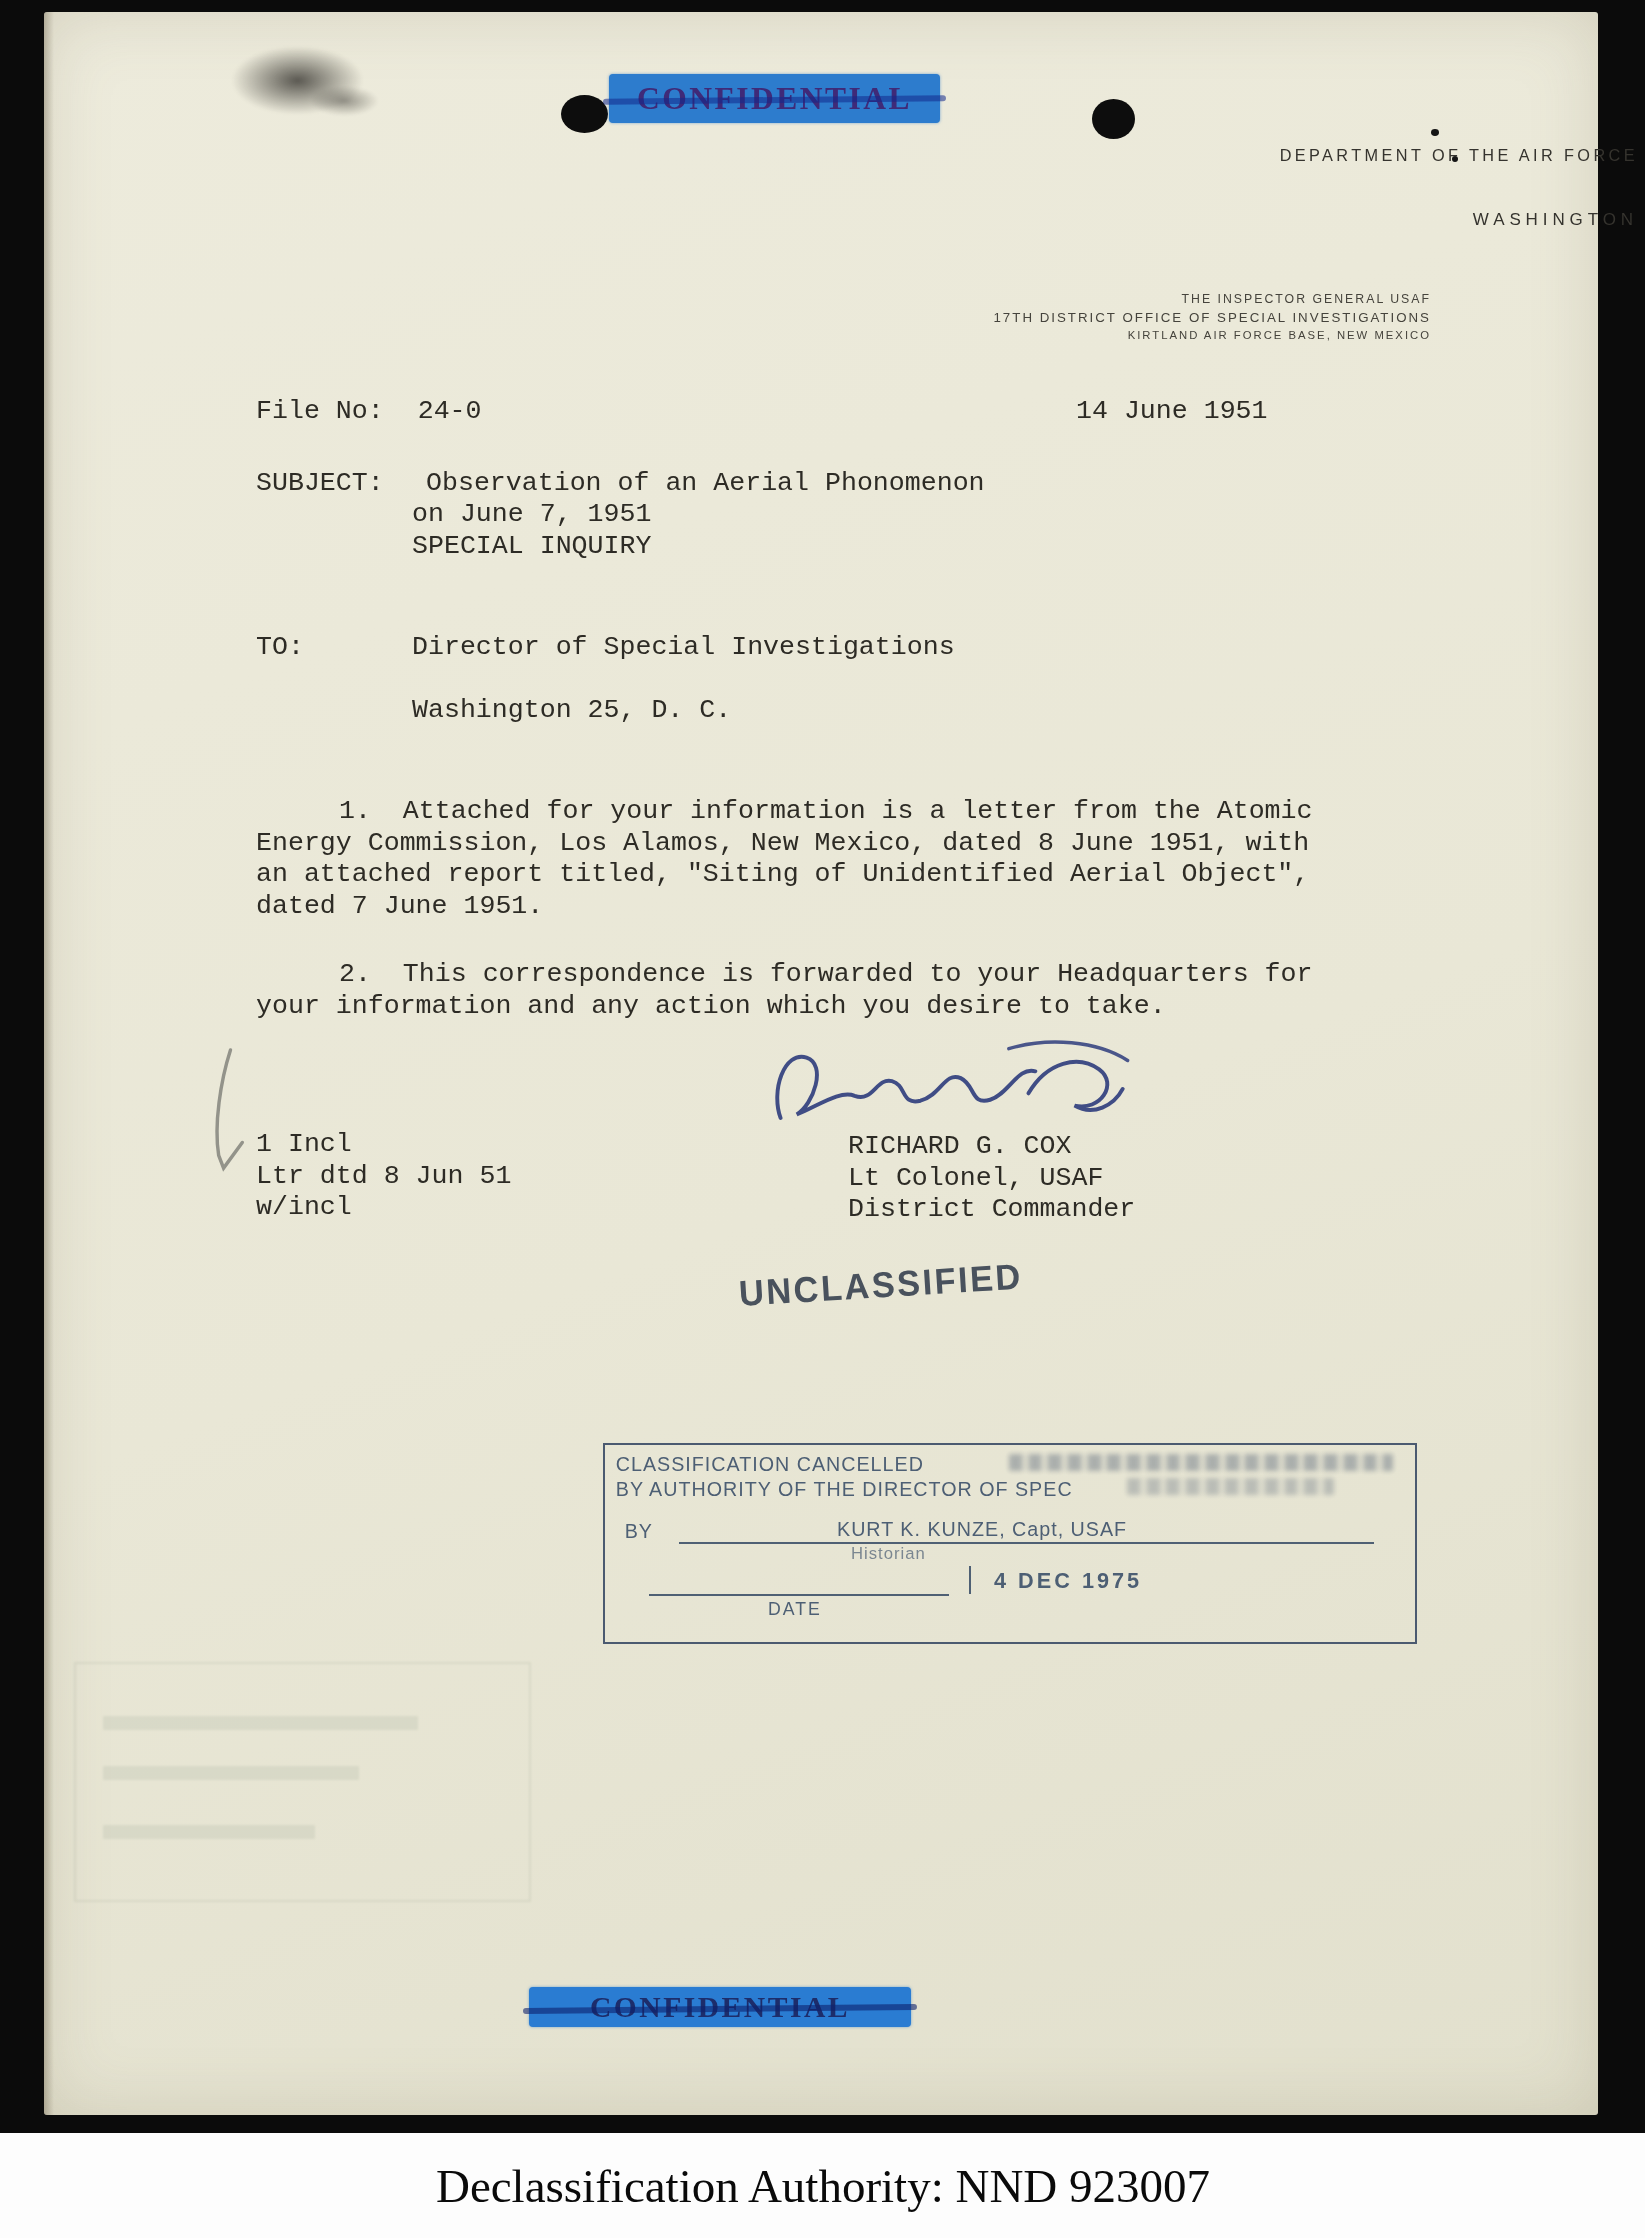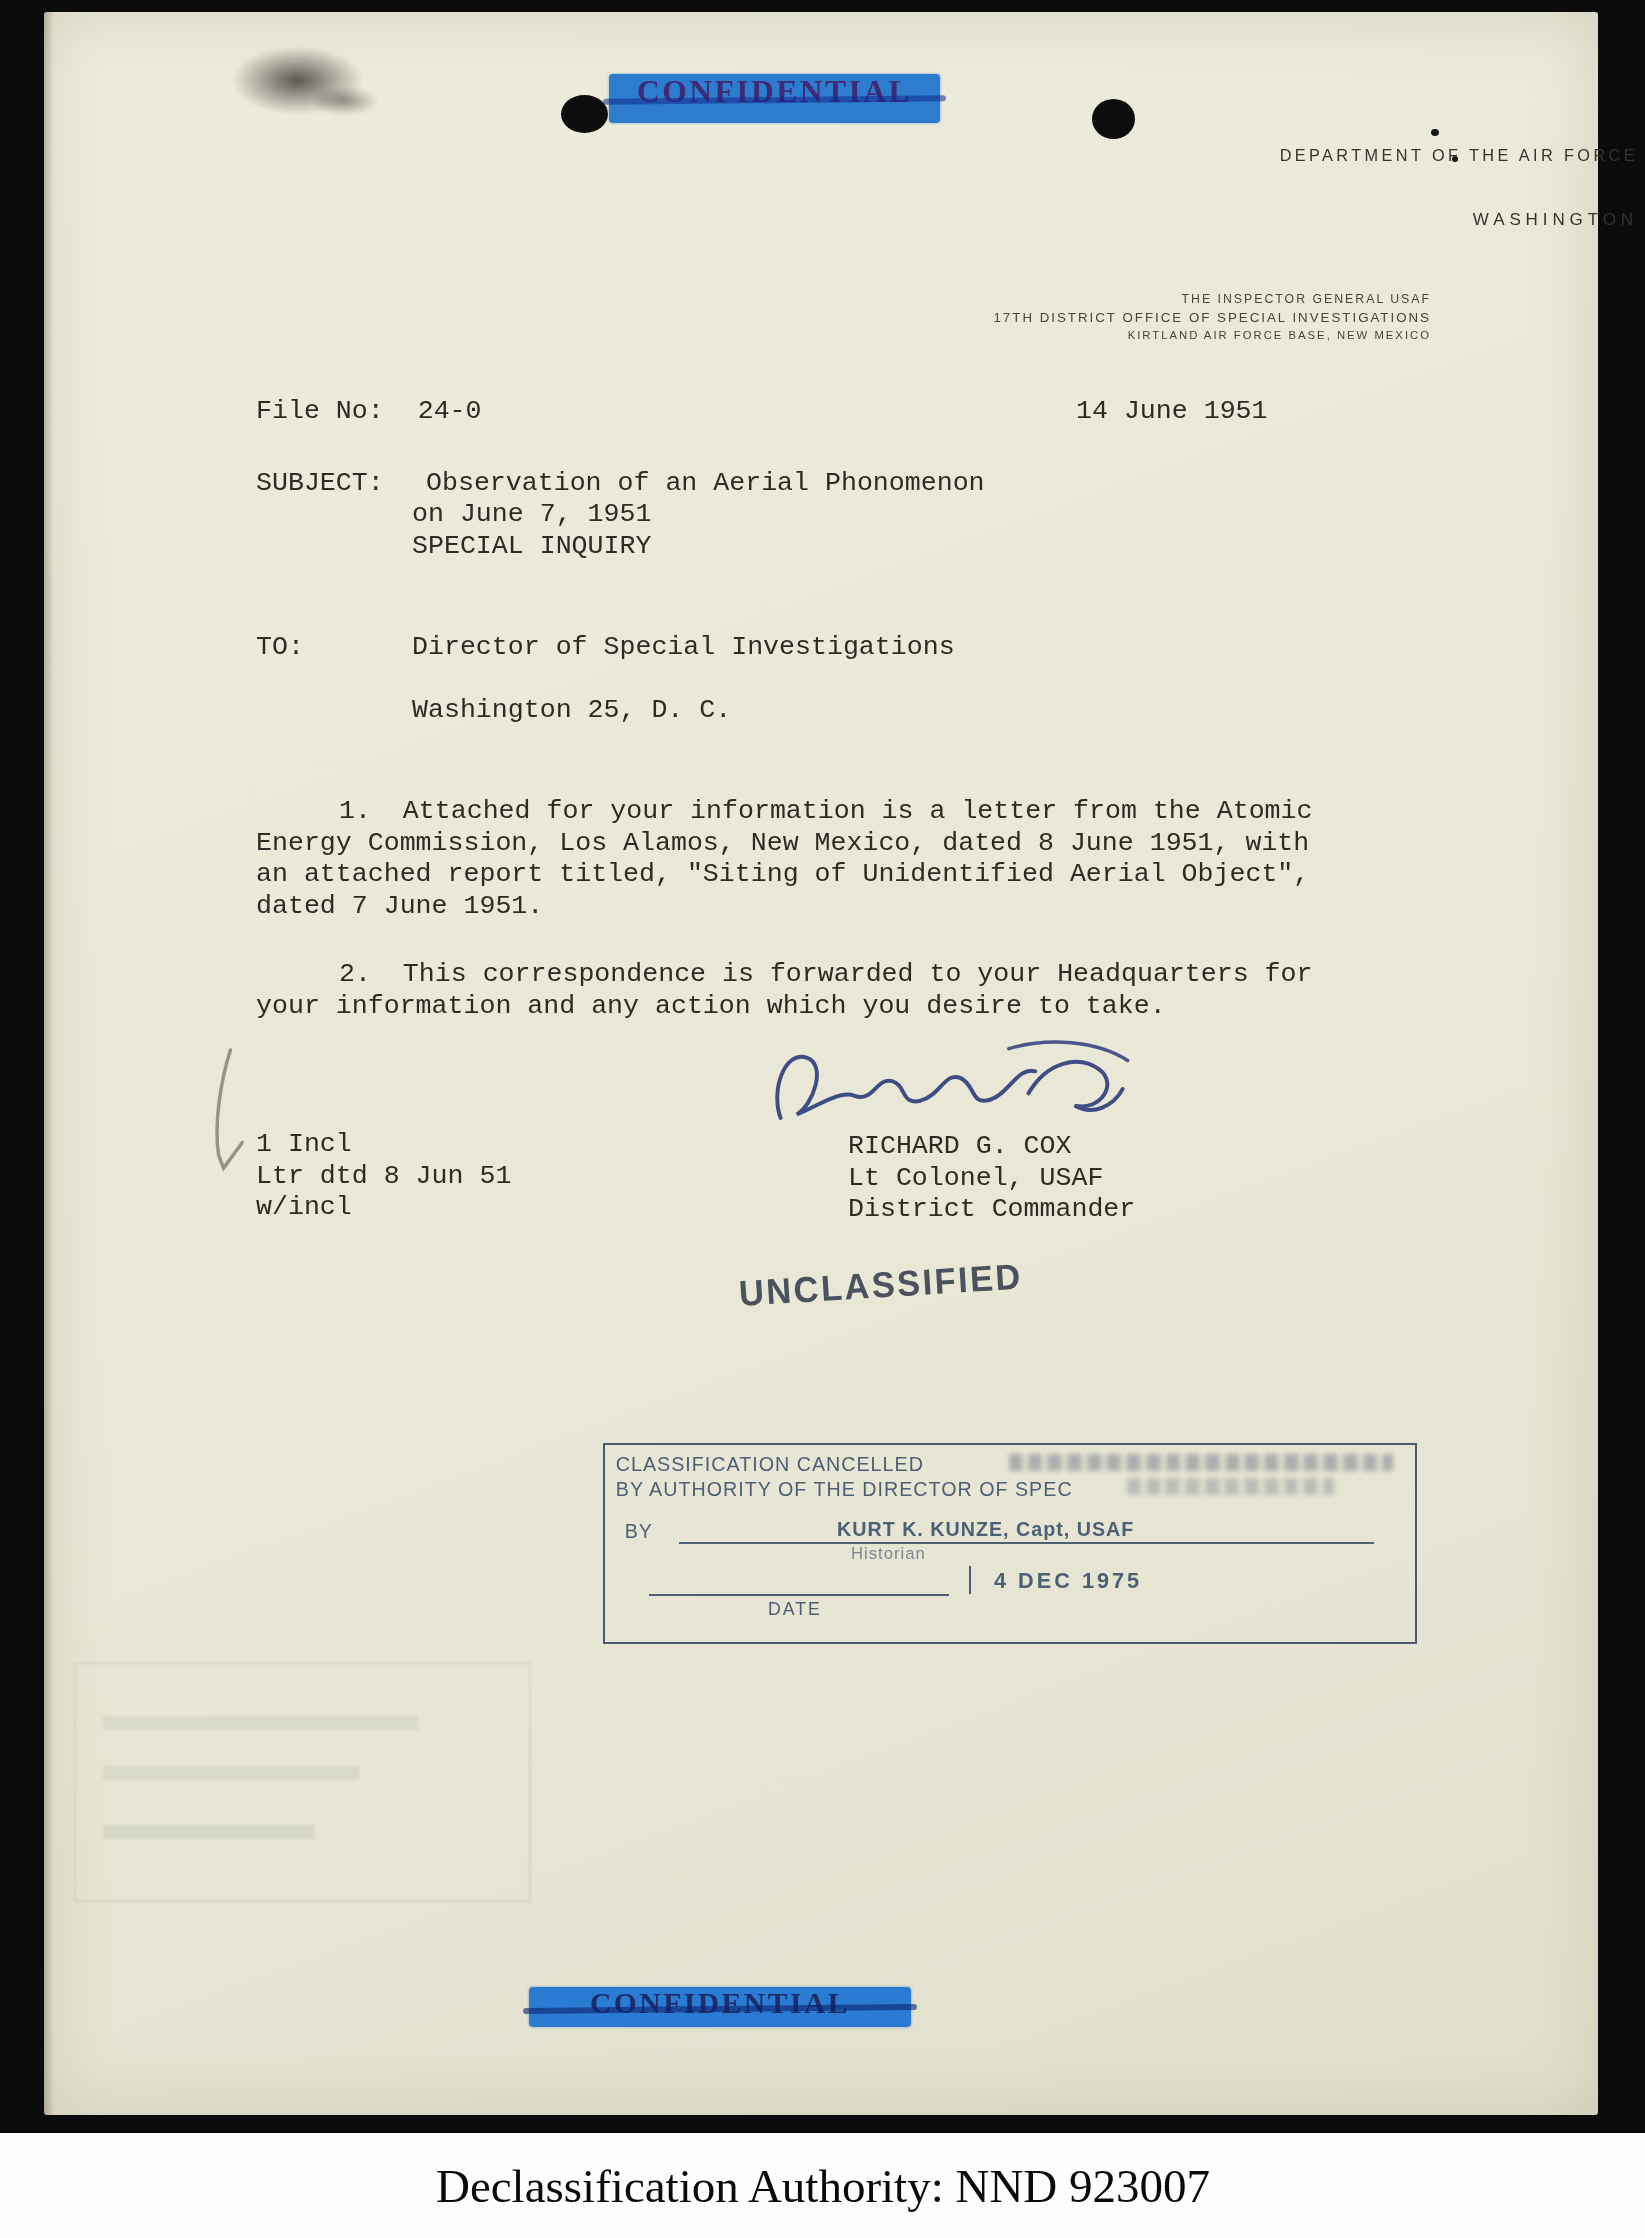--- a/index.html
+++ b/index.html
@@ -13,21 +13,21 @@
          border-radius:3px;box-shadow:inset 0 0 69px rgba(120,110,80,.20);}
   .paper-edge{position:absolute;left:0;top:0;width:9.9px;height:100%;
          background:linear-gradient(90deg,rgba(70,58,34,.28),rgba(70,58,34,0));border-radius:3px 0 0 3px;}
 
   .hole{position:absolute;background:#0d0d0d;border-radius:50%;}
   .speck{position:absolute;background:#151515;border-radius:50%;}
   .smudge{position:absolute;background:radial-gradient(ellipse at center,rgba(40,38,34,.75),rgba(40,38,34,0) 70%);
           filter:blur(1.5px);}
 
   
-  .conf-bar{position:absolute;display:flex;justify-content:center;
+  .conf-bar{position:absolute;display:flex;align-items:center;justify-content:center;
             background:#2d7ccd;border-radius:3.9px;box-shadow:0 0 3px rgba(45,124,205,.6);}
   .conf-text{font-family:"Liberation Serif",serif;font-weight:bold;letter-spacing:2.5px;
              white-space:nowrap;}
   .conf-strike{position:absolute;left:-5.9px;right:-5.9px;top:46%;height:6.4px;background:rgba(18,40,140,.55);
                transform:rotate(-.6deg);border-radius:3px;}
 
   .unclassified{position:absolute;font-family:"Liberation Sans",sans-serif;font-weight:bold;
                 font-size:36px;letter-spacing:2.5px;color:#3e4754;opacity:.93;
                 transform:rotate(-3.5deg) scaleX(.96);transform-origin:left center;white-space:nowrap;}
 
@@ -131,21 +131,21 @@
     <div class="unclassified" style="left:695px;top:1261px;">UNCLASSIFIED</div>
 
     <div class="cancel-box">
       <div class="row" style="left:10.8px;top:7.9px;font-size:19.7px;">CLASSIFICATION CANCELLED</div>
       <div class="cb-smear" style="left:404px;top:8.9px;width:384px;"></div>
       <div class="row" style="left:10.8px;top:32.5px;font-size:19.7px;">BY AUTHORITY OF THE DIRECTOR OF SPEC</div>
       <div class="cb-smear" style="left:522px;top:33px;width:207px;opacity:.4;"></div>
 
       <div class="row" style="left:19.7px;top:75px;font-size:19.7px;">BY</div>
       <div class="cb-line" style="left:74px;top:97px;width:695px;"></div>
-      <div class="row" style="left:232px;top:73px;font-size:19.7px;font-weight:bold;">KURT K. KUNZE, Capt, USAF</div>
+      <div class="row" style="left:232px;top:73px;font-size:19.7px;font-weight:normal;">KURT K. KUNZE, Capt, USAF</div>
       <div class="row" style="left:246px;top:99px;font-size:16.7px;opacity:.7;filter:blur(0.5px);">Historian</div>
 
       <div class="cb-line" style="left:364px;top:121px;width:2px;height:27.6px;"></div>
       <div class="row" style="left:389px;top:123px;font-size:21.7px;font-weight:bold;letter-spacing:3px;">4 DEC 1975</div>
       <div class="cb-line" style="left:44px;top:149px;width:300px;"></div>
       <div class="row" style="left:163px;top:154px;font-size:17.7px;letter-spacing:2px;">DATE</div>
     </div>
 
     <div class="ghost" style="left:29.6px;top:1650px;width:453px;height:236px;border:2px solid #3c5a42;"></div>
     <div class="ghost" style="left:59px;top:1704px;width:315px;height:13.8px;background:#3c5a42;"></div>

